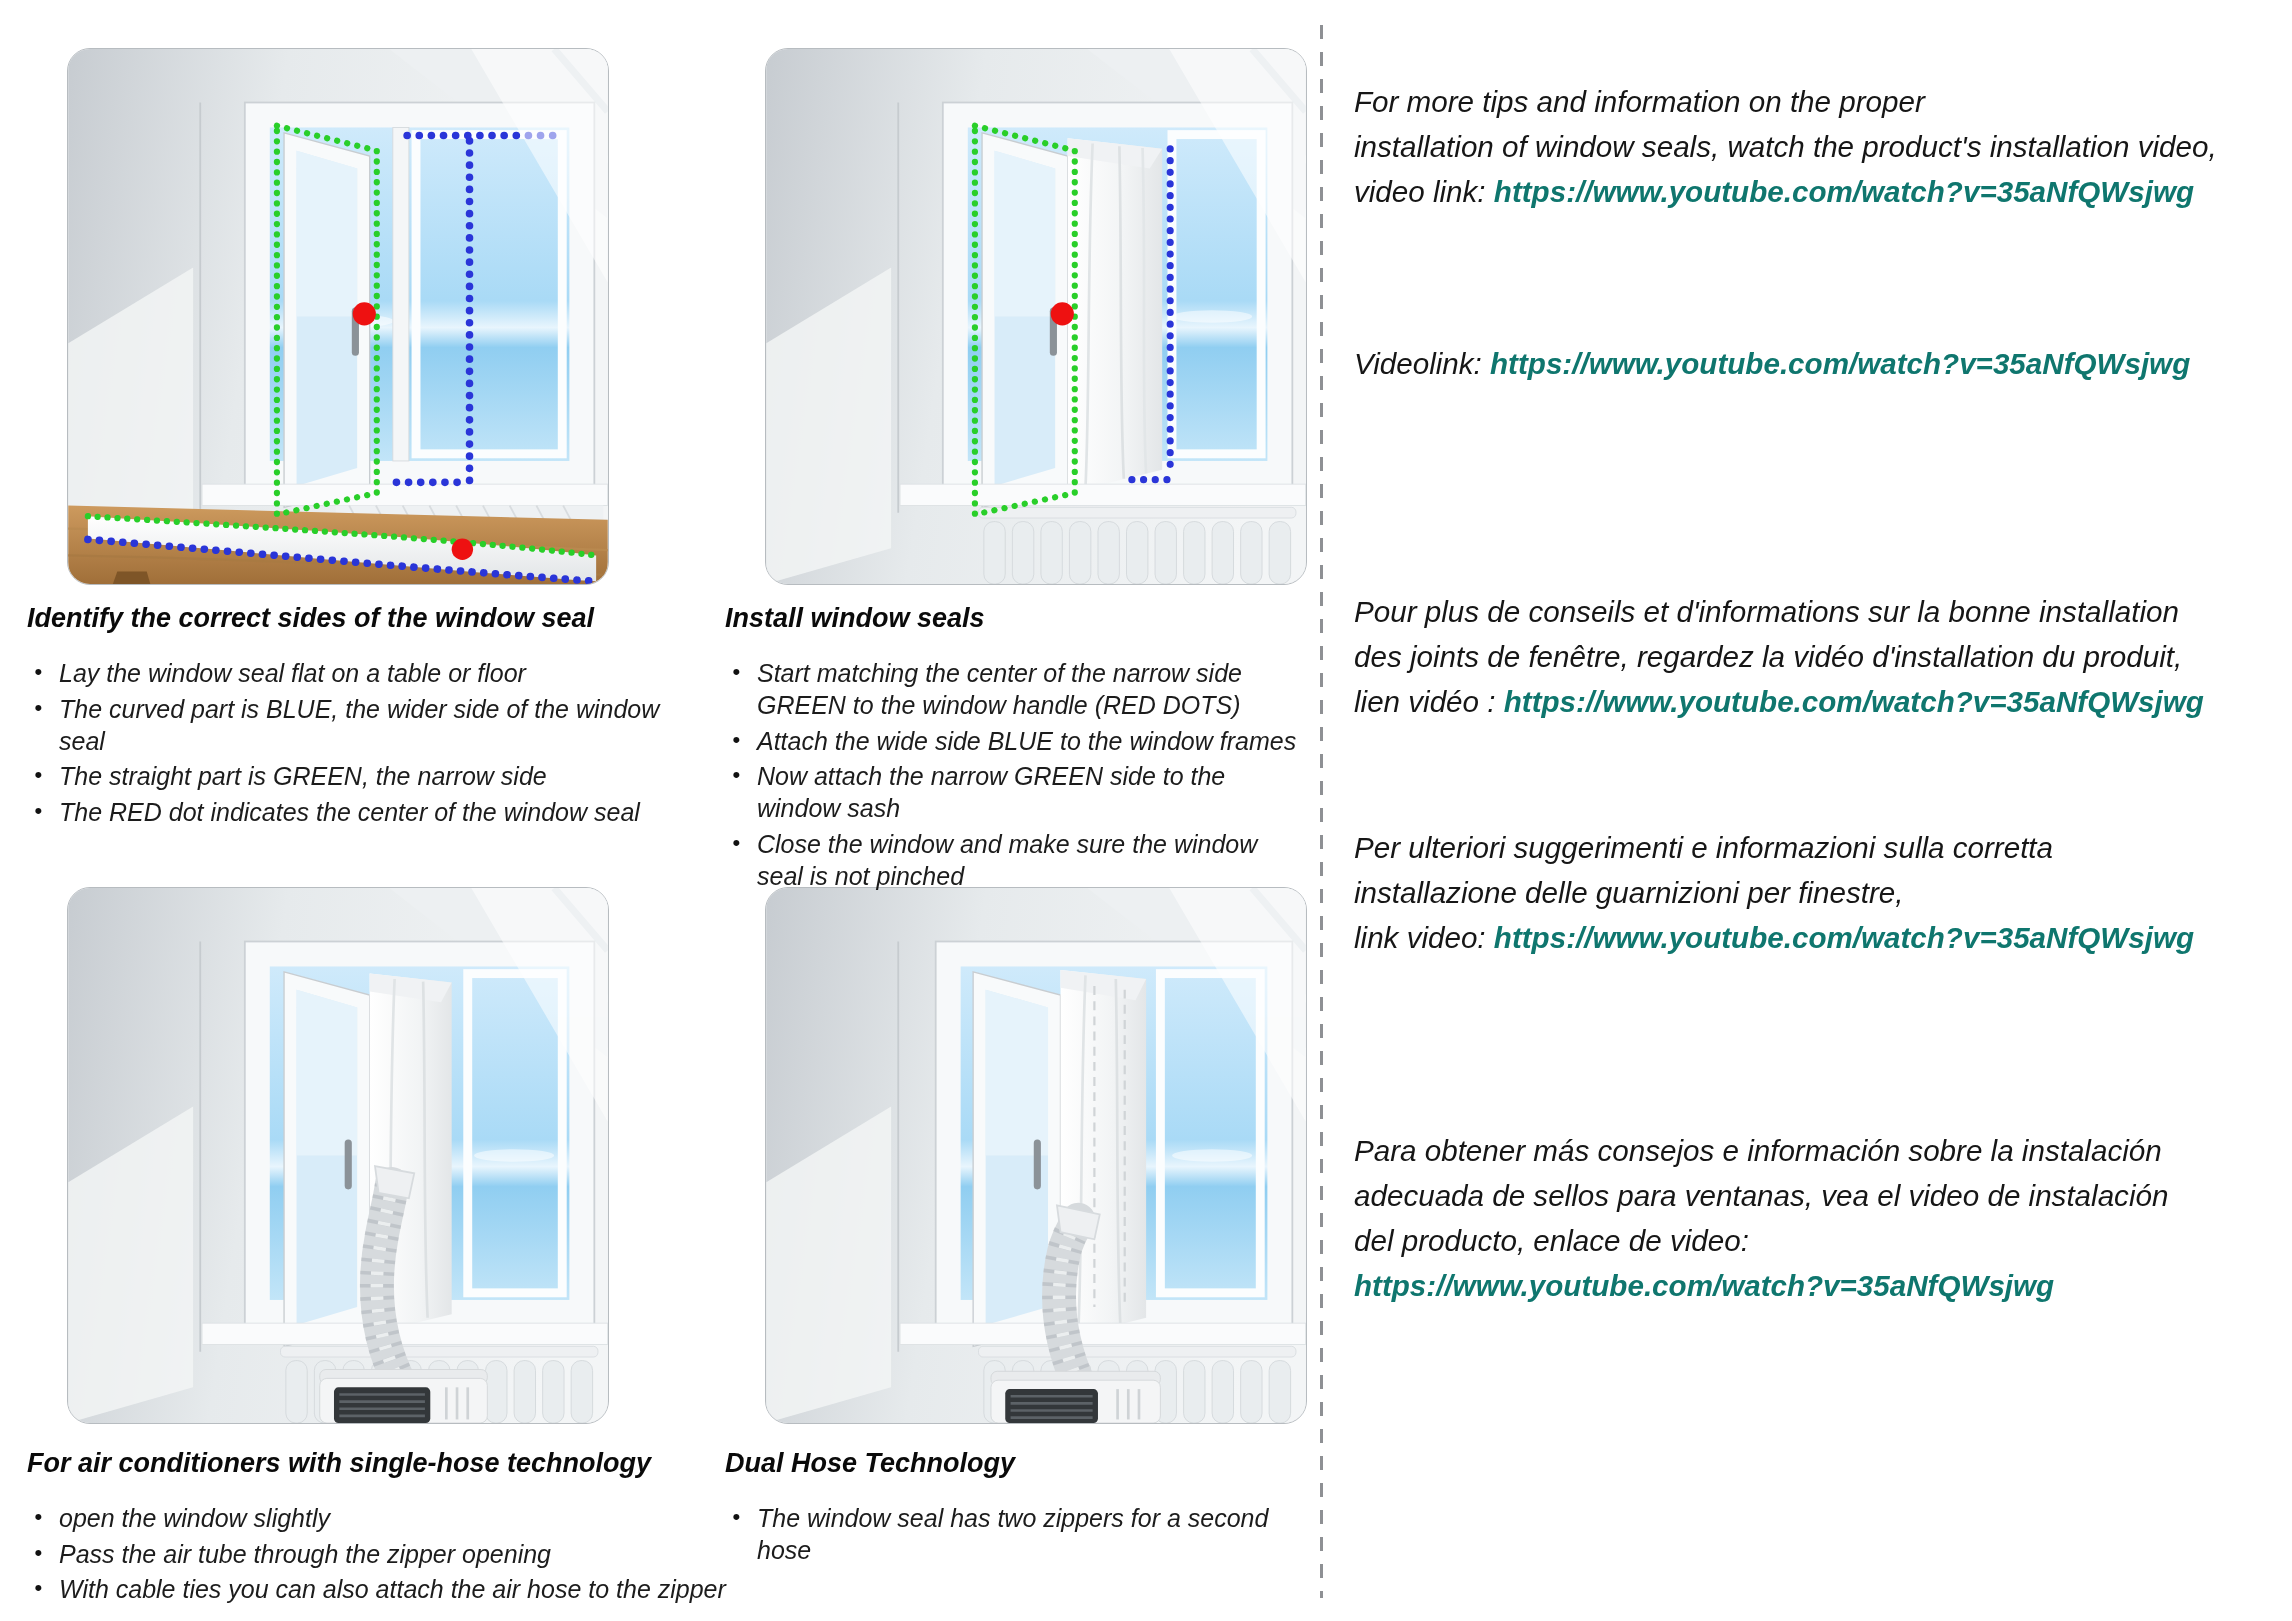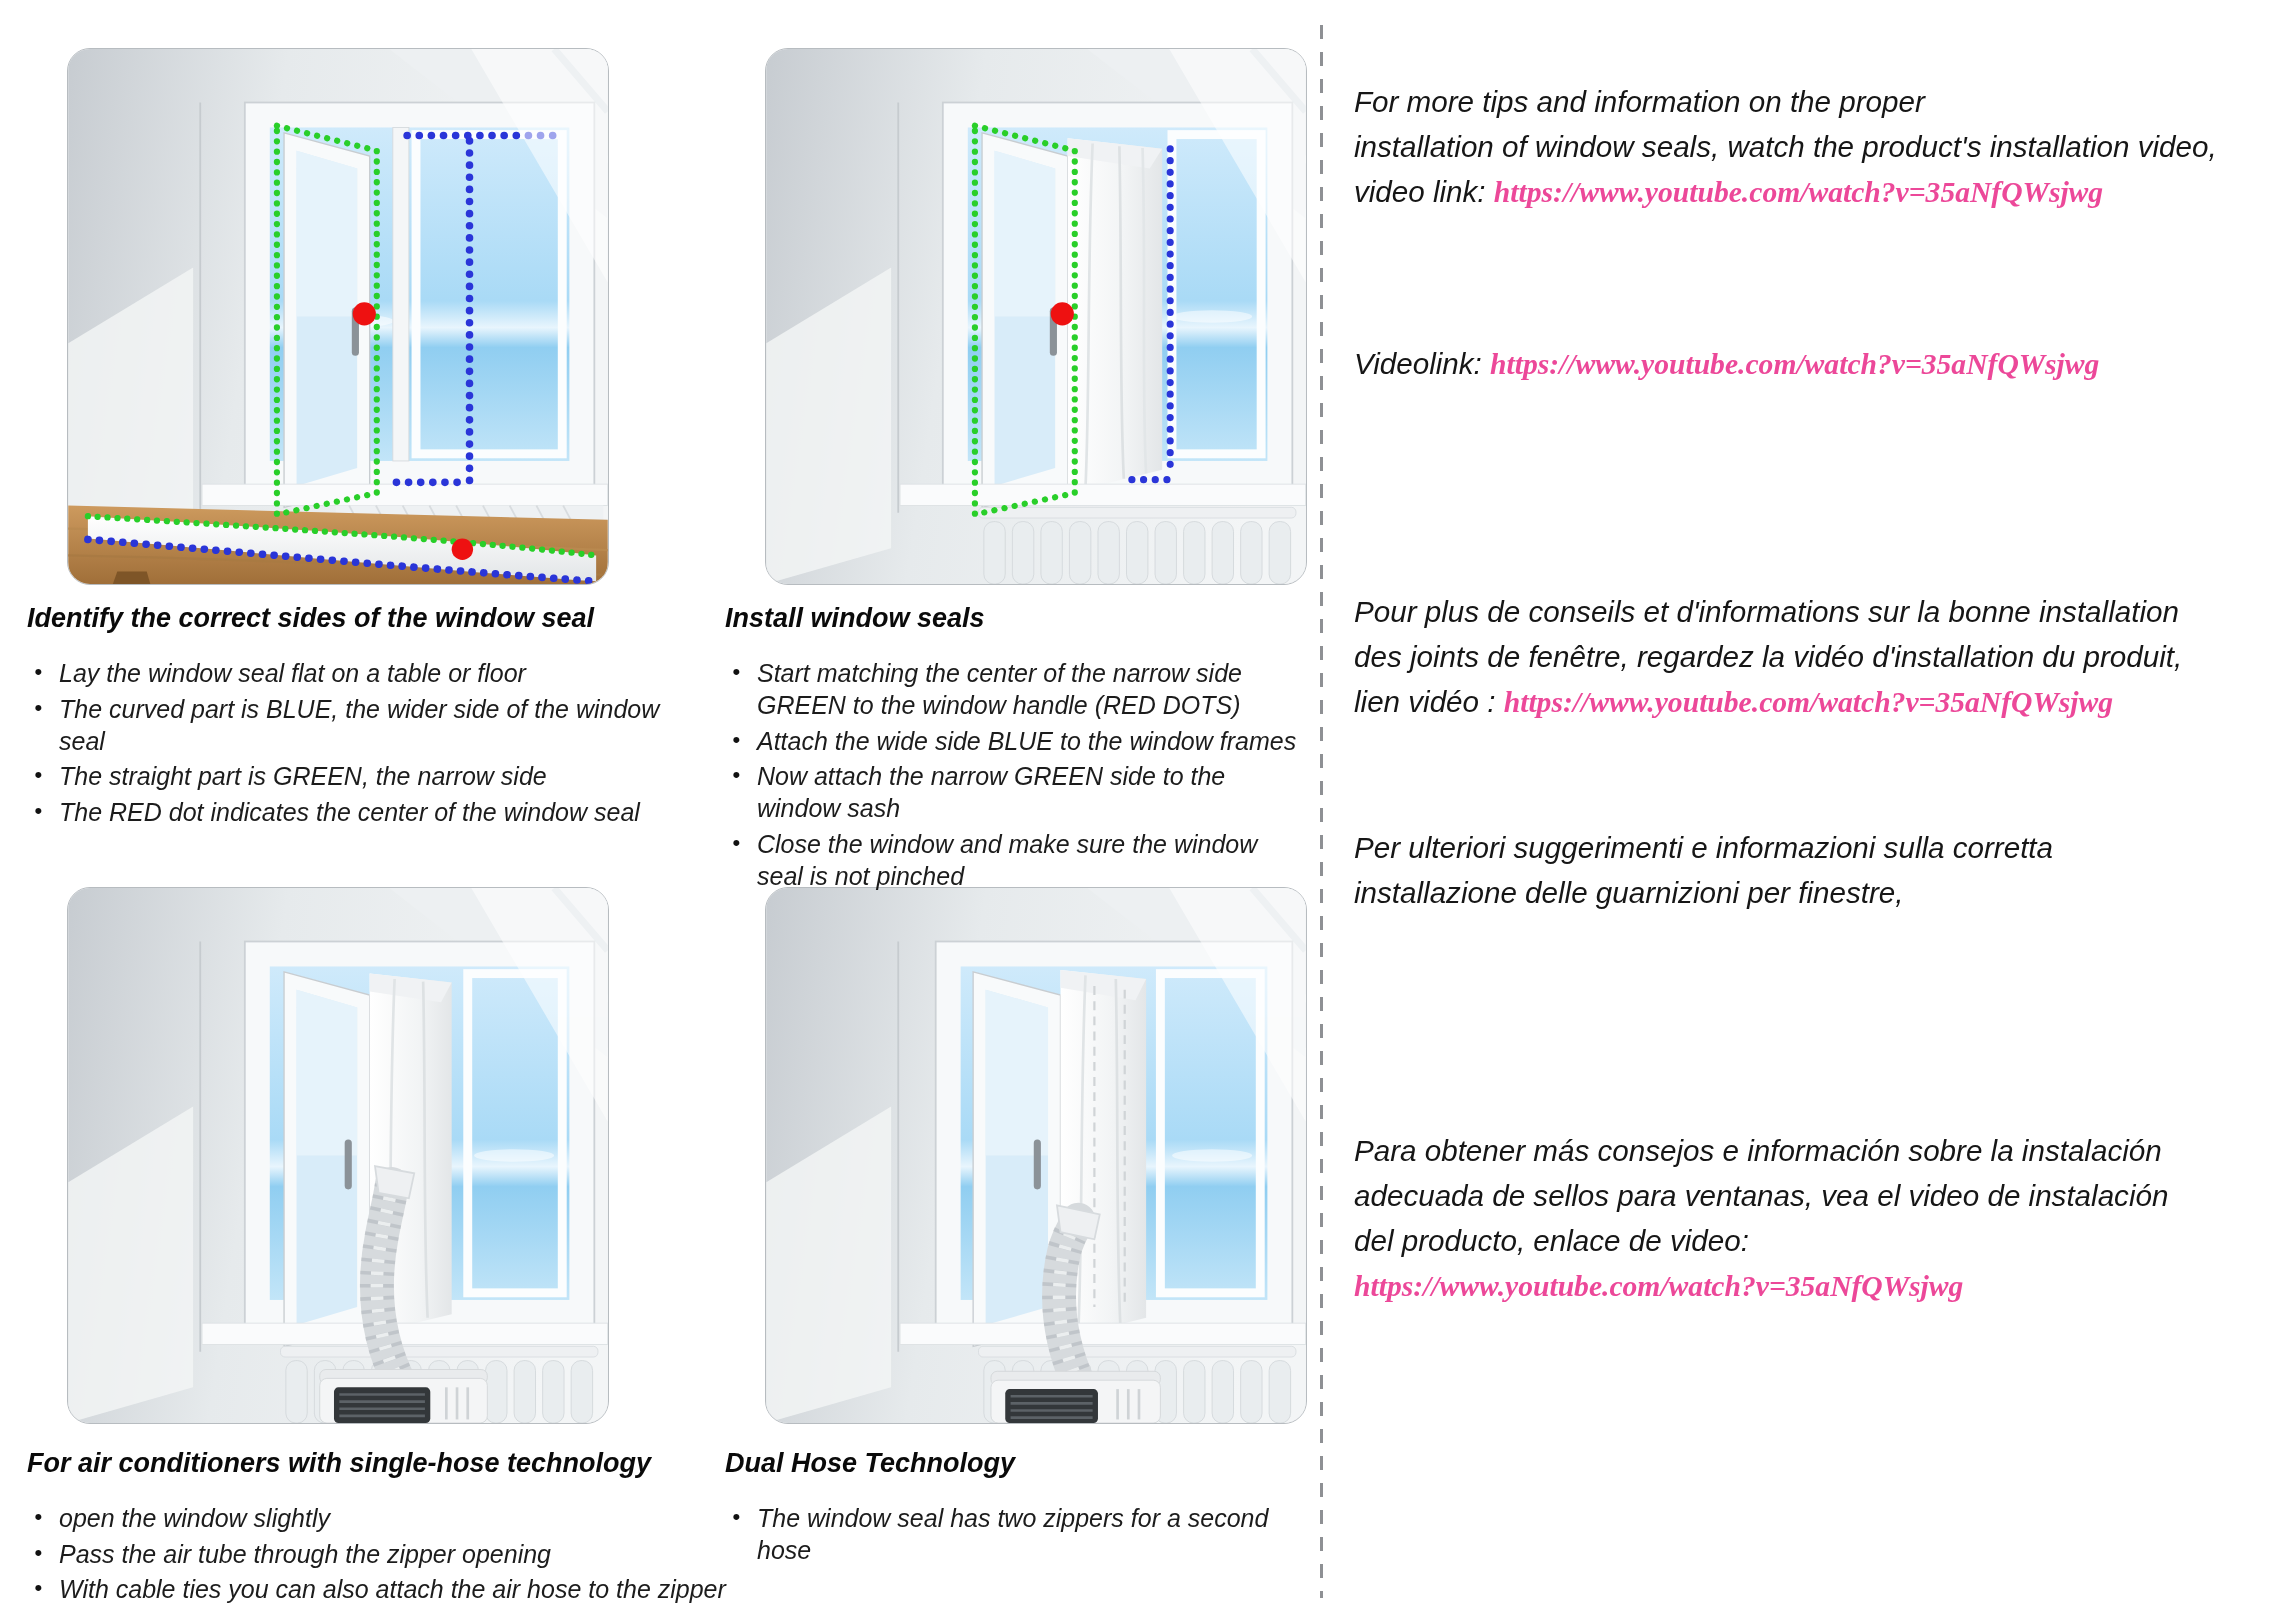--- a/index.html
+++ b/index.html
@@ -17,21 +17,21 @@
   .sec h3 { margin:0 0 23px 0; font-size:27px; line-height:32px; font-weight:bold; font-style:italic; color:#0a0a0a; }
   .sec ul { list-style:none; margin:0; padding:0; }
   .sec li { position:relative; padding-left:32px; font-size:25px; line-height:32px; margin-bottom:3.6px; color:#1c1c1c; }
   .sec li::before { content:"\2022"; position:absolute; left:7.2px; top:-0.9px; font-size:22.4px; color:#111; }
   .divider { position:absolute; left:1320px; top:25px; width:2.7px; height:1573px;
     background:repeating-linear-gradient(to bottom,#8e9094 0 14.3px, transparent 14.3px 27px); }
   .para { position:absolute; left:1354px; width:936px; font-style:italic; color:#161616; }
   .pline { font-size:29.6px; line-height:45px; white-space:nowrap; }
   .plink { font-size:29.6px; line-height:45px; white-space:nowrap; }
   .plink .prefix { color:#161616; }
-  .plink .url { color:#ec4899; font-weight:bold; text-decoration:none; font-style:italic; cursor:pointer;font-family:Liberation Serif, serif; }
+  .plink .url { color:#0f766e; font-weight:bold; text-decoration:none; font-style:italic; cursor:pointer; }
 </style>
 </head>
 <body>
 
 <div id="canvas">
 
   <figure class="photo" style="left:27px;top:34px">
     <svg viewBox="0 0 605 600" xmlns="http://www.w3.org/2000/svg">
       <defs>
         <linearGradient id="wallA" x1="0" y1="0" x2="1" y2="0.15">
@@ -405,20 +405,21 @@
         <div class="pline">des joints de fenêtre, regardez la vidéo d'installation du produit,</div>
       </div>
     <div class="plink"><span class="prefix">lien vidéo : </span><a class="url">https://www.youtube.com/watch?v=35aNfQWsjwg</a></div>
   </article>
 
   <article class="para" style="top:825px">
     <div>
         <div class="pline">Per ulteriori suggerimenti e informazioni sulla corretta</div>
         <div class="pline">installazione delle guarnizioni per finestre,</div>
       </div>
+    <div class="plink"><span class="prefix">link video: </span><a class="url">https://www.youtube.com/watch?v=35aNfQWsjwg</a></div>
   </article>
 
   <article class="para" style="top:1128px">
     <div>
         <div class="pline">Para obtener más consejos e información sobre la instalación</div>
         <div class="pline">adecuada de sellos para ventanas, vea el video de instalación</div>
         <div class="pline">del producto, enlace de video:</div>
       </div>
     <div class="plink"><span class="prefix"></span><a class="url">https://www.youtube.com/watch?v=35aNfQWsjwg</a></div>
   </article>

